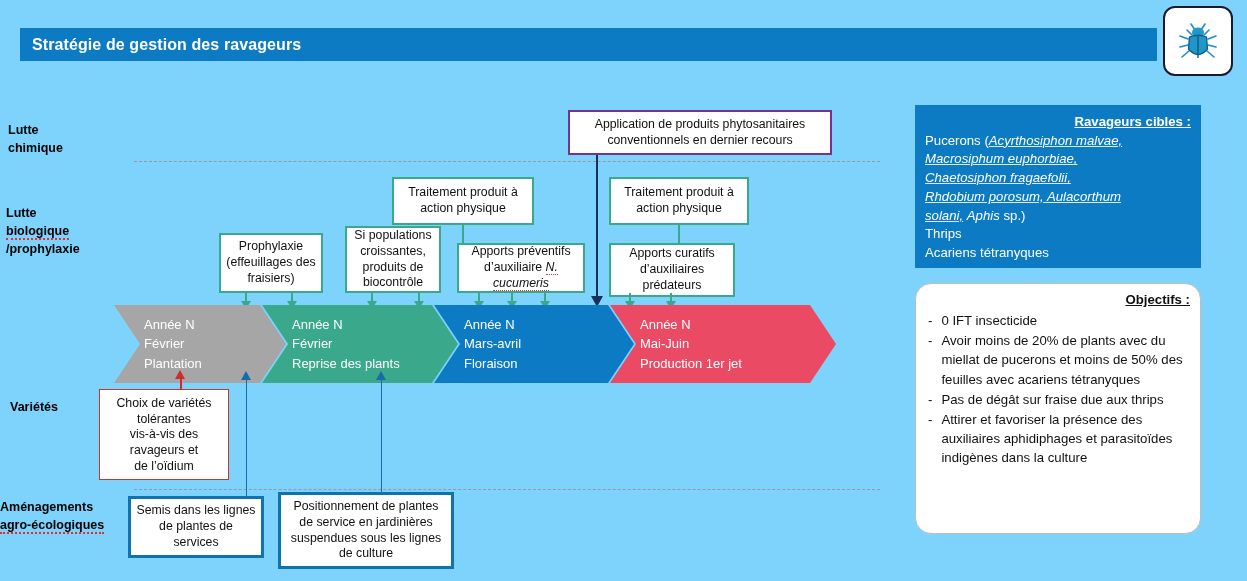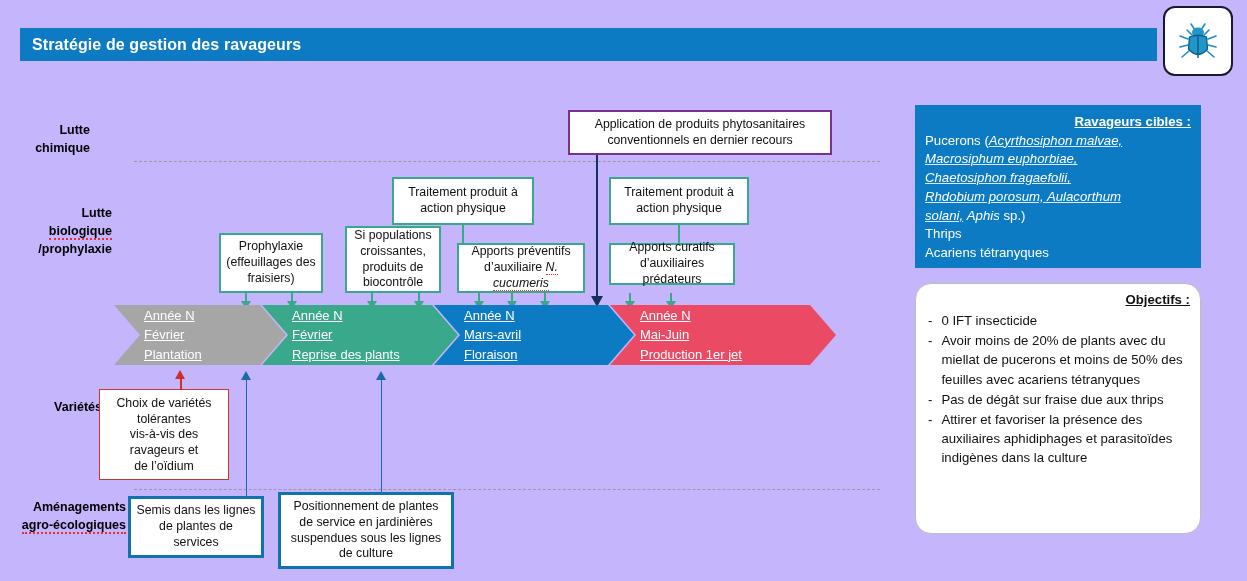--- a/index.html
+++ b/index.html
@@ -5,21 +5,21 @@
   html,body{margin:0;padding:0;}
   body{
     width:1247px;height:581px;
     background:#ffffff;
     font-family:"Liberation Sans", sans-serif;
     overflow:hidden;
   }
   #slide{
     position:relative;
     width:1247px;height:581px;
-    background:#c4b5fd;
+    background:#7dd3fc;
     box-sizing:border-box;
   }
   
   .titlebar{
     position:absolute;left:20px;top:28px;width:1137px;height:33px;
     background:#0d7bc4;
     display:flex;align-items:center;
   }
   .titlebar .t{
     color:#ffffff;font-size:16px;font-weight:bold;margin-left:12px;
@@ -27,46 +27,45 @@
   }
   
   .bugbadge{
     position:absolute;left:1163px;top:6px;width:66px;height:66px;
     background:#ffffff;border:2.5px solid #1a1a2e;border-radius:12px;
     display:flex;align-items:center;justify-content:center;
   }
   
   .rowlabel{
     position:absolute;color:#000;font-size:12.5px;font-weight:bold;
-    line-height:1.45;text-align:right;
+    line-height:1.45;text-align:left;
   }
   .sq{ border-bottom:2px dotted #e03030; }
   
   .dashsep{
     position:absolute;border-top:1px dashed #9a9a9a;height:0;
   }
   
   .box{
     position:absolute;background:#ffffff;box-sizing:border-box;
     display:flex;align-items:center;justify-content:center;text-align:center;
     color:#111;line-height:1.28;
   }
   .box.green{ border:2.5px solid #3aa98b; }
   .box.purple{ border:2.5px solid #7b2f8e; }
   .box.red{ border:1.5px solid #c0392b; }
   .box.blue{ border:3px solid #1073ad; }
   .box.left{ justify-content:flex-start;text-align:center; }
   
   .chev{
-    position:absolute;height:60px;box-sizing:border-box;
+    position:absolute;height:78px;box-sizing:border-box;
     display:flex;flex-direction:column;justify-content:center;
     color:#ffffff;font-size:13px;line-height:1.5;
     padding-left:30px;
     clip-path:polygon(0 0, calc(100% - 26px) 0, 100% 50%, calc(100% - 26px) 100%, 0 100%, 26px 50%);
-    text-decoration:underline;
   }
   .chev.first{
     clip-path:polygon(0 0, calc(100% - 26px) 0, 100% 50%, calc(100% - 26px) 100%, 0 100%, 26px 50%);
   }
   
   .panel-blue{
     position:absolute;left:915px;top:105px;width:286px;height:163px;
     background:#0d7bc4;color:#ffffff;box-sizing:border-box;
     padding:8px 10px 6px 10px;font-size:13.2px;line-height:1.42;
   }
@@ -173,21 +172,21 @@
   </div>
 
   <div class="box green" style="left:345px;top:226px;width:96px;height:67px;font-size:12.3px;padding:0 4px;">
     <span>Si populations croissantes, produits de biocontrôle</span>
   </div>
 
   <div class="box green" style="left:457px;top:243px;width:128px;height:50px;font-size:12.3px;padding:0 4px;">
     <span><span>Apports préventifs d’auxiliaire </span><i style="border-bottom:1.5px dotted #e03030;">N. cucumeris</i></span>
   </div>
 
-  <div class="box green" style="left:609px;top:243px;width:126px;height:42px;font-size:12.3px;padding:0 4px;">
+  <div class="box green" style="left:609px;top:243px;width:126px;height:54px;font-size:12.3px;padding:0 4px;">
     <span>Apports curatifs d’auxiliaires prédateurs</span>
   </div>
 
   <div class="vline" style="left:462px;top:225px;height:18px;border-left:2px solid #3aa98b;"></div>
 
   <div class="vline" style="left:245px;top:293px;height:10px;border-left:2px solid #3aa98b;"></div>
   <div class="arrow arr-down-teal" style="left:240.5px;top:301px;"></div>
   <div class="vline" style="left:291px;top:293px;height:10px;border-left:2px solid #3aa98b;"></div>
   <div class="arrow arr-down-teal" style="left:286.5px;top:301px;"></div>
 

